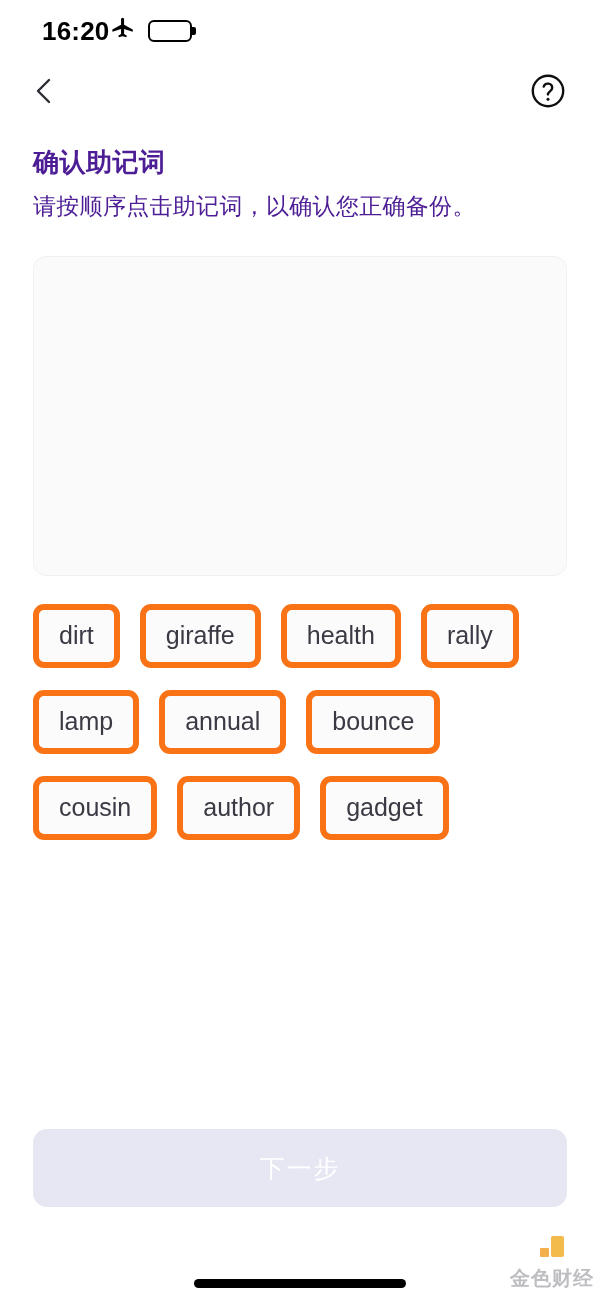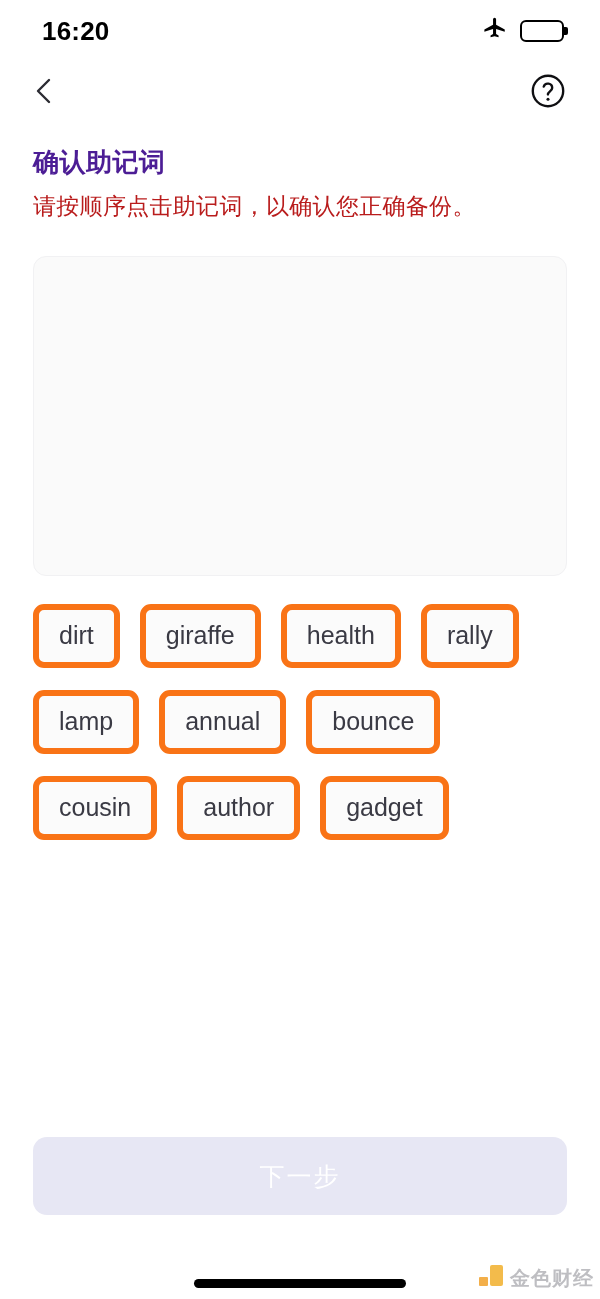--- a/index.html
+++ b/index.html
@@ -14,21 +14,20 @@
     font-family: "Liberation Sans", "DejaVu Sans", sans-serif;
     position: relative;
     overflow: hidden;
   }
 
   
   .status-bar {
     height: 62px;
     display: flex;
     align-items: center;
-    justify-content: space-between;
     padding: 0 36px 0 42px;
   }
   .status-time {
     font-size: 26px;
     font-weight: bold;
     color: #000000;
     letter-spacing: 0.2px;
   }
   .status-right {
     display: flex;
@@ -93,21 +92,21 @@
   .page-title {
     font-size: 26px;
     font-weight: bold;
     color: #4c1d95;
     line-height: 1.25;
     letter-spacing: 0.5px;
   }
   .page-subtitle {
     margin-top: 12px;
     font-size: 23px;
-    color: #b91c1c;
+    color: #4c1d95;
     line-height: 1.35;
     letter-spacing: 0.3px;
   }
 
   
   .drop-zone {
     margin: 34px 33px 0 33px;
     height: 320px;
     background: #fafafa;
     border: 1px solid #f1f1f3;
@@ -134,21 +133,21 @@
     color: #3a3a44;
     cursor: pointer;
     white-space: nowrap;
   }
 
   
   .footer-action {
     position: absolute;
     left: 33px;
     right: 33px;
-    bottom: 84px;
+    bottom: 92px;
     border-radius: 8px;
   }
   .next-button {
     width: 100%;
     height: 78px;
     border: none;
     border-radius: 14px;
     background: #e7e7f4;
     color: #ffffff;
     font-size: 25px;
@@ -166,23 +165,24 @@
     width: 212px;
     height: 9px;
     background: #000000;
     border-radius: 6px;
   }
   .watermark {
     position: absolute;
     right: 6px;
     bottom: 7px;
     display: flex;
-    align-items: flex-start;
+    align-items: center;
     gap: 7px;
     opacity: 0.92;
+    flex-direction: column;
   }
   .watermark-logo {
     position: relative;
     width: 24px;
     height: 22px;
     flex: none;
   }
   .wm-sq {
     position: absolute;
     left: 0;

